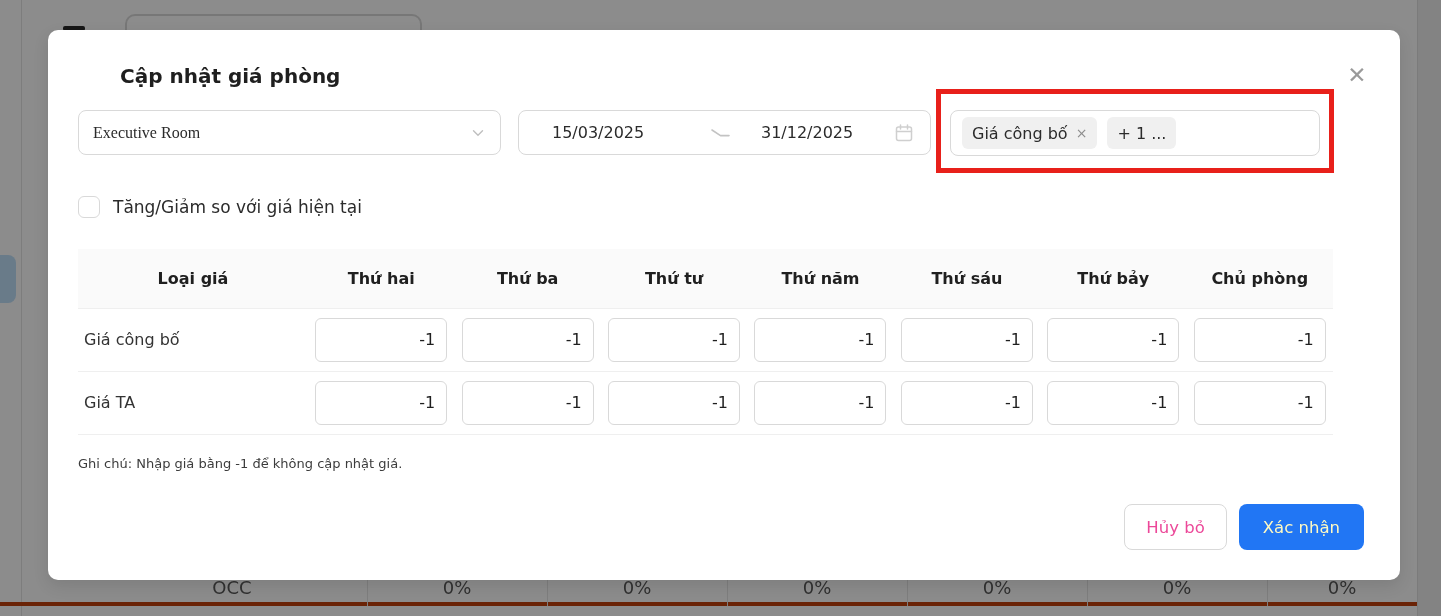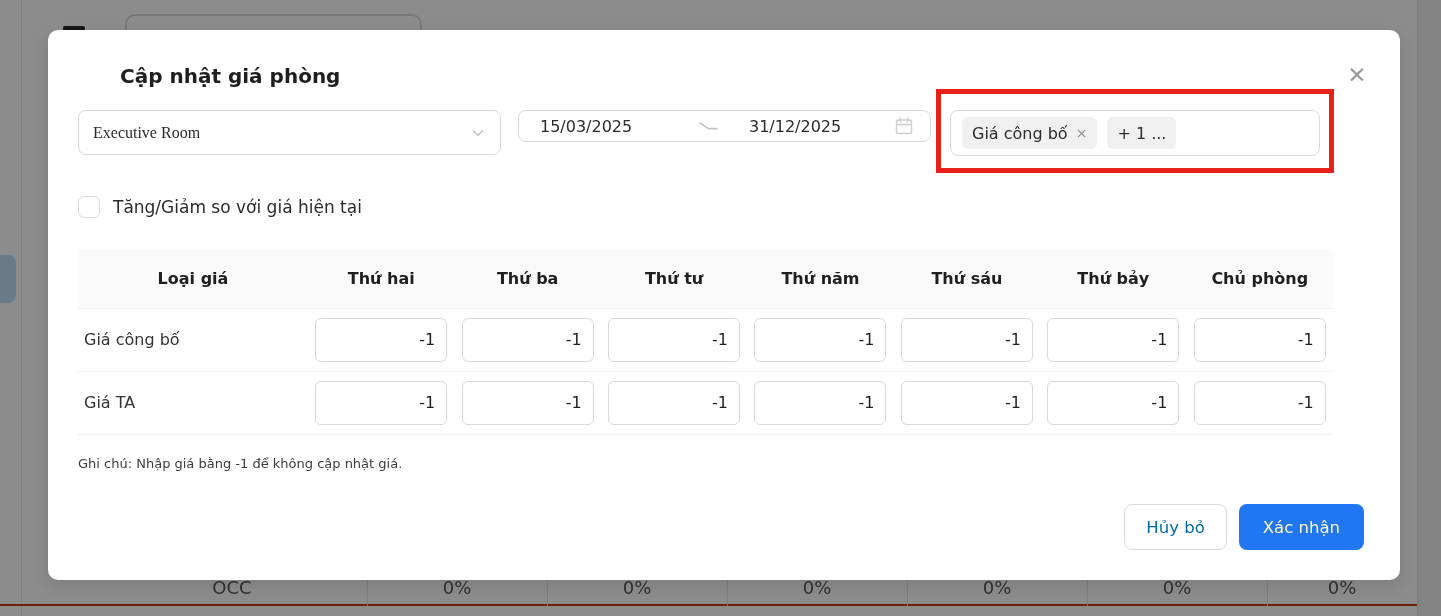--- a/index.html
+++ b/index.html
@@ -13,42 +13,42 @@
   .abs { position: absolute; }
 
   
   .bg-layer { position: absolute; inset: 0; z-index: 1; background: #fff; }
   .bg-sidebar-line { left: 21px; top: 0; width: 1px; height: 616px; background: #e4e4e4; }
   .bg-menu-pill { left: 0; top: 255px; width: 16px; height: 48px; background: #bfe0fa; border-radius: 0 8px 8px 0; }
   .bg-hamburger { left: 63px; top: 26px; width: 22px; height: 5px; background: #2b2b2b; border-radius: 2px; }
   .bg-search { left: 125px; top: 14px; width: 297px; height: 46px; border: 2px solid #d9d9d9; border-radius: 10px; background: #fff; }
   .bg-table-edge { left: 1417px; top: 0; width: 1px; height: 616px; background: #e0e0e0; }
   .bg-scrollbar { left: 1418px; top: 0; width: 23px; height: 616px; background: #efefef; }
-  .bg-row { left: 0; top: 570px; width: 1417px; height: 36px; border-bottom: 2px solid #c2410c; }
+  .bg-row { left: 0; top: 570px; width: 1417px; height: 36px; border-bottom: 4px solid #c2410c; }
   .bg-cell { position: absolute; top: 0; height: 36px; line-height: 36px; text-align: center;
              font-size: 18px; color: #595959; }
   .bg-vline { position: absolute; top: 0; width: 1px; height: 36px; background: #e6e6e6; }
 
   
   .overlay { position: absolute; inset: 0; background: rgba(0,0,0,0.45); z-index: 10; }
 
   
   .modal { position: absolute; left: 48px; top: 30px; width: 1352px; height: 550px;
            background: #fff; border-radius: 10px; z-index: 20;
            box-shadow: 0 6px 16px rgba(0,0,0,0.10); }
   .m-title { left: 30px; top: 34px; font-size: 20px; font-weight: 700; color: #1f1f1f; margin-left: 42px; }
   .m-close { left: 1292px; top: 28px; width: 34px; height: 34px; border: none; background: transparent;
              color: #9a9a9a; font-size: 23px; line-height: 34px; text-align: center; cursor: pointer;
              font-family: "DejaVu Sans", sans-serif; }
 
   .field { border: 1px solid #d9d9d9; border-radius: 8px; background: #fff;
            display: flex; align-items: center; font-size: 16px; color: #2b2b2b; }
   .m-select { left: 30px; top: 80px; width: 423px; height: 45px; padding: 0 14px; cursor: pointer; }
   .m-select .sel-text { flex: 1; font-family: Liberation Serif, serif; }
-  .m-range { left: 470px; top: 80px; width: 413px; height: 32px; padding: 0 16px 0 21px; }
+  .m-range { left: 470px; top: 80px; width: 413px; height: 45px; padding: 0 16px 0 33px; }
   .m-range input { border: none; outline: none; font: inherit; color: inherit; background: transparent; }
   .m-range .start { width: 155px; }
   .m-range .end { width: 130px; margin-left: 28px; }
   .m-range .cal { margin-left: auto; }
   .m-multi { left: 902px; top: 80px; width: 370px; height: 46px; padding: 0 11px; gap: 10px; cursor: pointer; }
   .tag { display: inline-flex; align-items: center; gap: 8px; height: 32px; padding: 0 10px;
          background: #f0f0f0; border-radius: 6px; font-size: 16px; color: #2b2b2b; white-space: nowrap; }
   .tag-x { color: #8c8c8c; font-size: 14px; cursor: pointer; line-height: 1; }
 
   .annotation { position: absolute; left: 936px; top: 89px; width: 398px; height: 84px;
@@ -66,21 +66,21 @@
   .m-table td.rl { text-align: left; padding-left: 6px; font-size: 16px; color: #333; }
   .price-input { width: 132px; height: 44px; border: 1px solid #d9d9d9; border-radius: 6px;
                  text-align: right; padding: 0 11px; font-size: 16px; color: #1f1f1f; outline: none;
                  font-family: inherit; background: #fff; }
 
   .m-note { left: 30px; top: 426px; font-size: 13px; color: #3c3c3c; }
 
   .m-footer { right: 36px; bottom: 30px; display: flex; gap: 12px; }
   .btn { height: 46px; border-radius: 8px; font-size: 16.5px; cursor: pointer;
          font-family: inherit; display: inline-flex; align-items: center; }
-  .btn-default { background: #fff; border: 1px solid #d9d9d9; color: #0369a1; padding: 8px 21px; }
+  .btn-default { background: #fff; border: 1px solid #d9d9d9; color: #ec4899; padding: 8px 21px; }
   .btn-primary { background: #2176f4; border: none; color: #fef9c3; padding: 12px 24px; }
 
   svg { display: block; }
 </style>
 </head>
 <body>
 
 <div class="bg-layer">
   <div class="abs bg-sidebar-line"></div>
   <div class="abs bg-menu-pill"></div>

